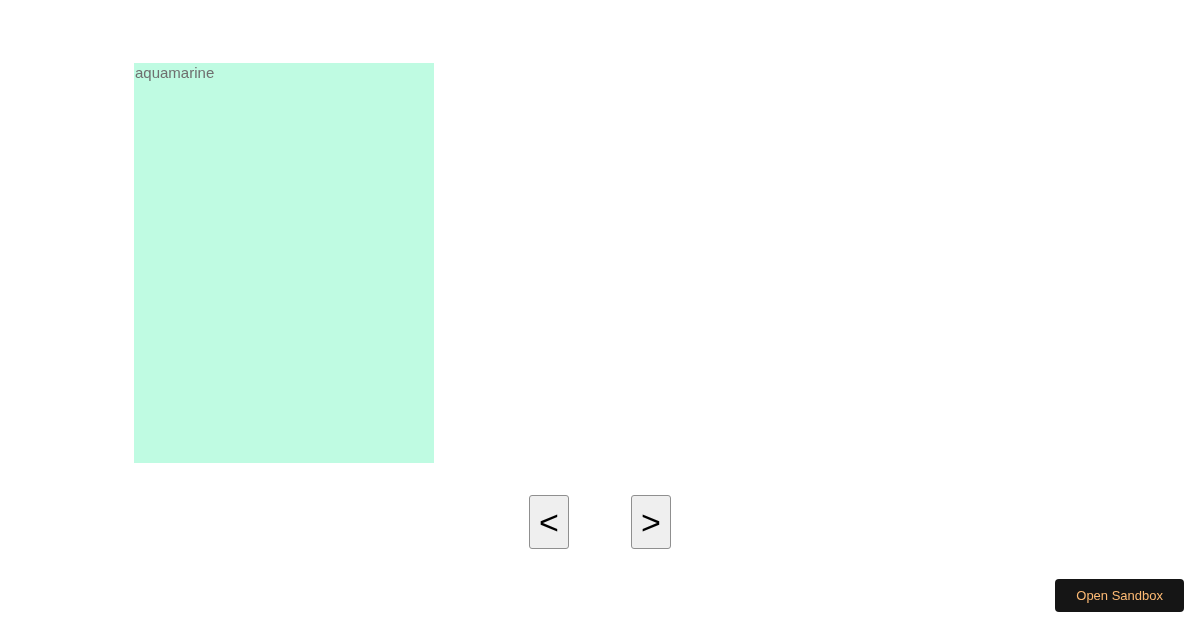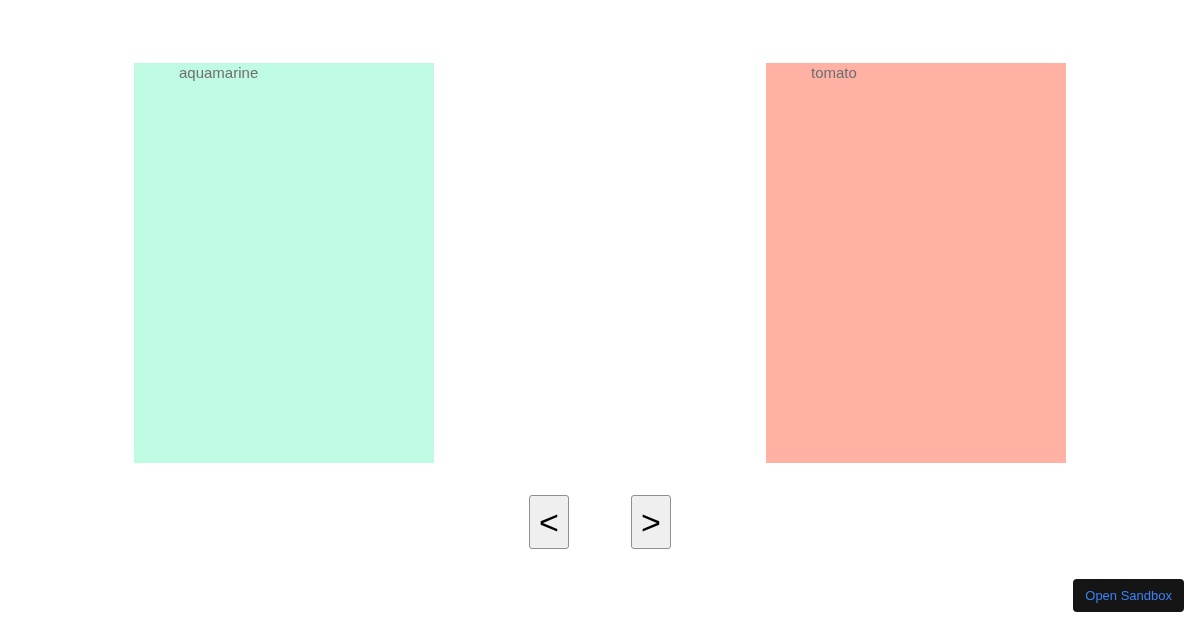--- a/index.html
+++ b/index.html
@@ -26,21 +26,20 @@
     height: 400px;
     position: relative;
   }
   .slide-label {
     position: absolute;
     top: 0;
     left: 1px;
     font-size: 15px;
     line-height: 20px;
     color: #6f6f6f;
-    padding-left: 44px;
   }
   .slide-label.dark {
     color: #000000;
   }
   .controls {
     position: absolute;
     top: 495px;
     left: 0;
     width: 1200px;
     display: flex;
@@ -61,38 +60,35 @@
     padding: 0;
     display: flex;
     align-items: center;
     justify-content: center;
   }
   .open-sandbox {
     position: absolute;
     right: 16px;
     bottom: 18px;
     background: #151515;
-    color: #3b82f6;
+    color: #fdba74;
     font-size: 13px;
-    padding: 9px 12px;
+    padding: 9px 21px;
     border-radius: 4px;
     border: none;
     cursor: pointer;
   }
 </style>
 </head>
 <body>
 
 <div class="carousel">
   <div class="slide" style="background:#bffbe2">
     <span class="slide-label">aquamarine</span>
   </div>
-  <div class="slide" style="background:#ffb1a3">
-    <span class="slide-label">tomato</span>
-  </div>
 </div>
 
 <div class="controls">
   <button class="nav-btn">&lt;</button>
   <button class="nav-btn">&gt;</button>
 </div>
 
 <button class="open-sandbox">Open Sandbox</button>
 
 </body></html>

